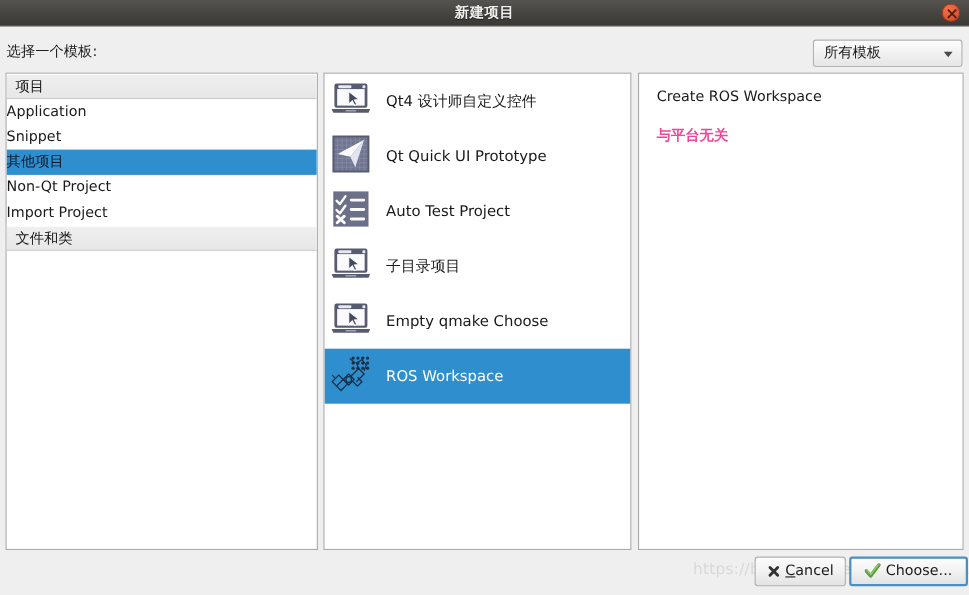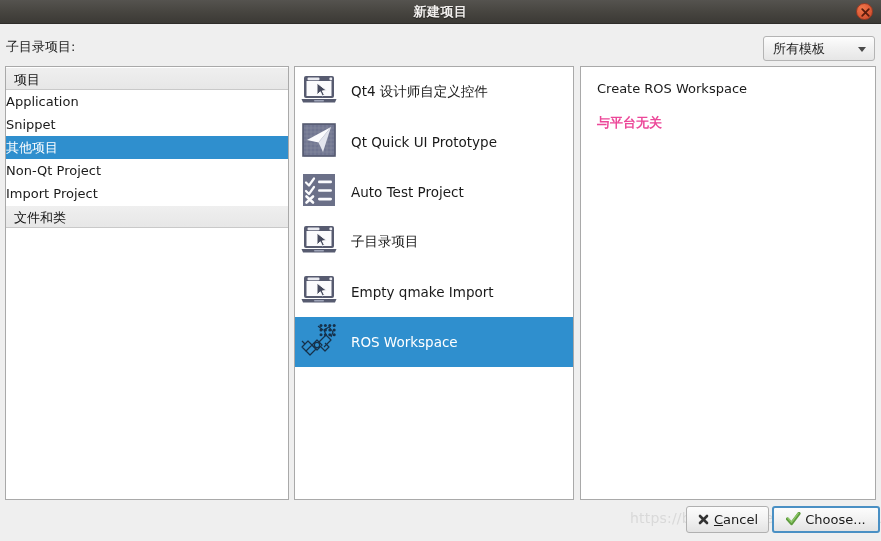--- a/index.html
+++ b/index.html
@@ -43,21 +43,21 @@
   }
   #close-button svg { position: absolute; left: 3px; top: 3px; }
 
   
   #choose-label {
     position: absolute; left: 6px; top: 38px;
     font-size: 13px; color: #1d1d1d;
   }
   #template-filter {
     position: absolute; right: 6px; top: 36px;
-    width: 112px; height: 25px;
+    width: 136px; height: 25px;
     background: linear-gradient(to bottom, #fdfdfd 0%, #f1f1f1 48%, #e6e6e6 100%);
     border: 1px solid #b4b4b4;
     border-radius: 3px;
     cursor: pointer;
   }
   #template-filter .cb-text {
     position: absolute; left: 9px; top: 0; height: 23px; line-height: 23px;
     font-size: 13px; color: #1d1d1d;
   }
   #template-filter .cb-arrow {
@@ -89,21 +89,21 @@
     border-top: 1px solid #ffffff;
   }
   .cat-item {
     height: 23px; line-height: 23px;
     font-size: 13px; color: #1a1a1a;
     cursor: pointer;
     white-space: nowrap;
   }
   .cat-item.selected {
     background: #2f8fce;
-    color: #ffffff;
+    color: #0f172a;
   }
 
   
   .tpl-item {
     position: relative;
     height: 50px;
     display: flex; align-items: center;
     cursor: pointer;
   }
   .tpl-item.selected { background: #2f8fce; }
@@ -167,21 +167,21 @@
 
   <div id="titlebar">
     <div id="title-text">新建项目</div>
     <div id="close-button">
       <svg width="11" height="11" viewBox="0 0 11 11">
         <path d="M2.2 2.2 L8.8 8.8 M8.8 2.2 L2.2 8.8" stroke="#5a1c0c" stroke-width="1.8" stroke-linecap="round" fill="none"></path>
       </svg>
     </div>
   </div>
 
-  <div id="choose-label">子目录项目:</div>
+  <div id="choose-label">选择一个模板:</div>
 
   <div id="template-filter">
     <span class="cb-text">所有模板</span>
     <span class="cb-arrow"></span>
   </div>
 
   <div class="panel" id="panel-categories">
       <div class="cat-header">项目</div>
       <div class="cat-item">Application</div>
       <div class="cat-item">Snippet</div>
@@ -268,21 +268,21 @@
           <span style="display: block;"><svg width="40" height="40" viewBox="0 0 40 40">
               <rect x="5" y="6" width="30" height="22" rx="2" fill="#575b70"></rect>
               <rect x="7.5" y="11" width="25" height="15" fill="#fbfbfd"></rect>
               <rect x="8.5" y="7.6" width="12" height="2.6" rx="1" fill="#e9eaf0"></rect>
               <rect x="30.5" y="7.6" width="2.6" height="2.6" rx=".6" fill="#e9eaf0"></rect>
               <path d="M18 13 L18 25 L21.3 21.7 L23.4 26 L25.4 25 L23.3 20.9 L27.6 20.6 Z" fill="#464a5e" stroke="#fbfbfd" stroke-width="1"></path>
               <path d="M2.5 29 H37.5 L36 32.5 H4 Z" fill="#575b70"></path>
               <rect x="15" y="30" width="10" height="1.4" rx=".7" fill="#9ea4b8"></rect>
             </svg></span>
         </div>
-        <div class="tpl-label">Empty qmake Import</div>
+        <div class="tpl-label">Empty qmake Choose</div>
       </div>
       <div class="tpl-item selected">
         <div class="tpl-icon">
           <span style="display: block;"><svg width="40" height="40" viewBox="0 0 40 40">
               <circle cx="22" cy="5.5" r="1.5" fill="#16314a"></circle>
               <circle cx="26.4" cy="5.5" r="1.5" fill="#16314a"></circle>
               <circle cx="30.8" cy="5.5" r="1.5" fill="#16314a"></circle>
               <circle cx="35.2" cy="5.5" r="1.5" fill="#16314a"></circle>
               <circle cx="22" cy="10.1" r="1.5" fill="#16314a"></circle>
               <circle cx="26.4" cy="10.1" r="1.5" fill="#16314a"></circle>

